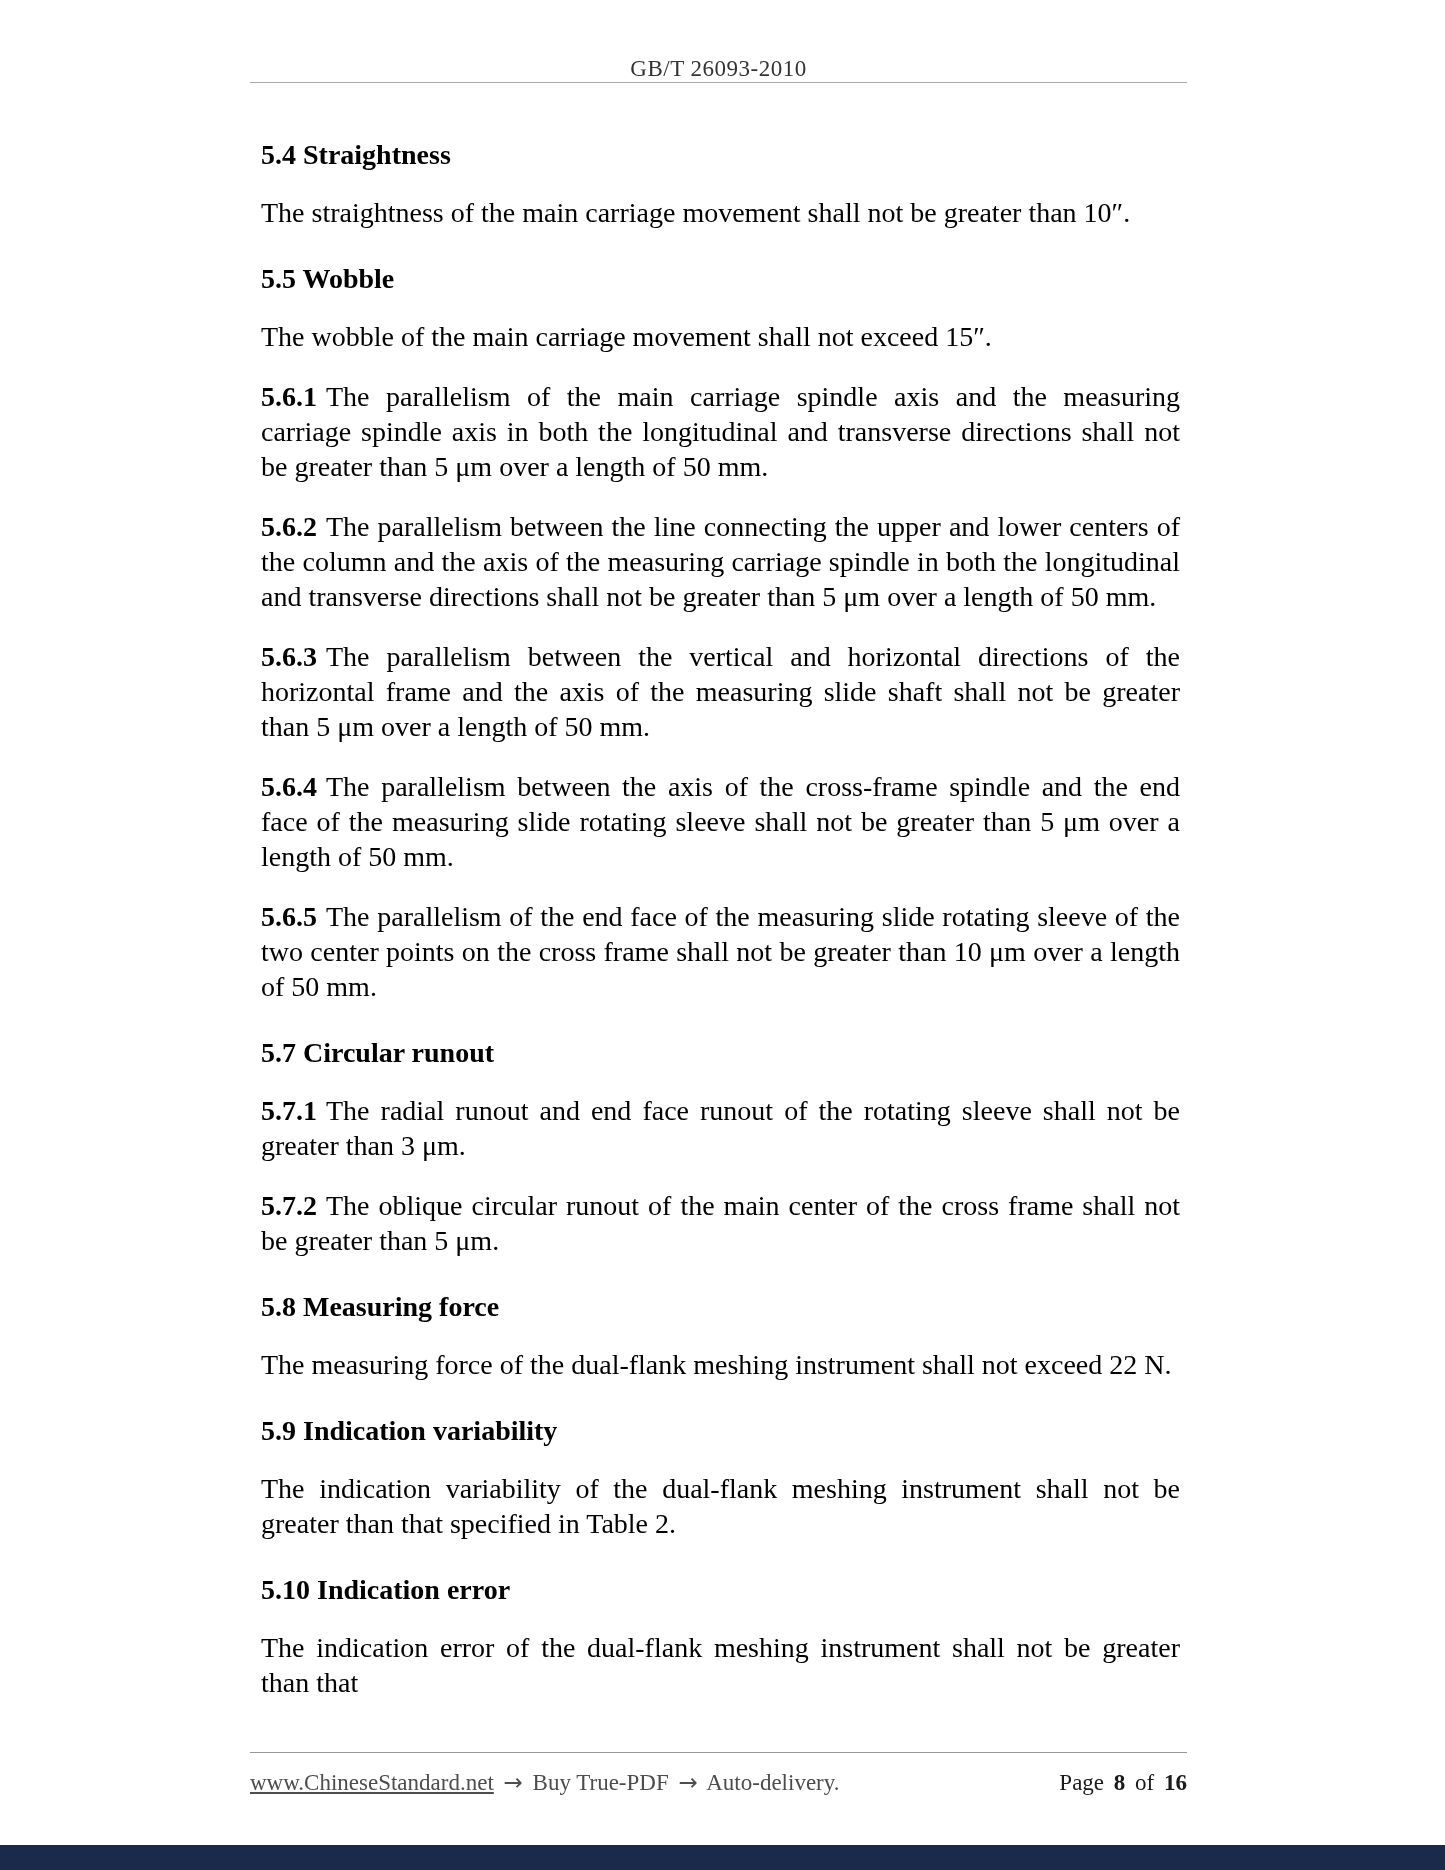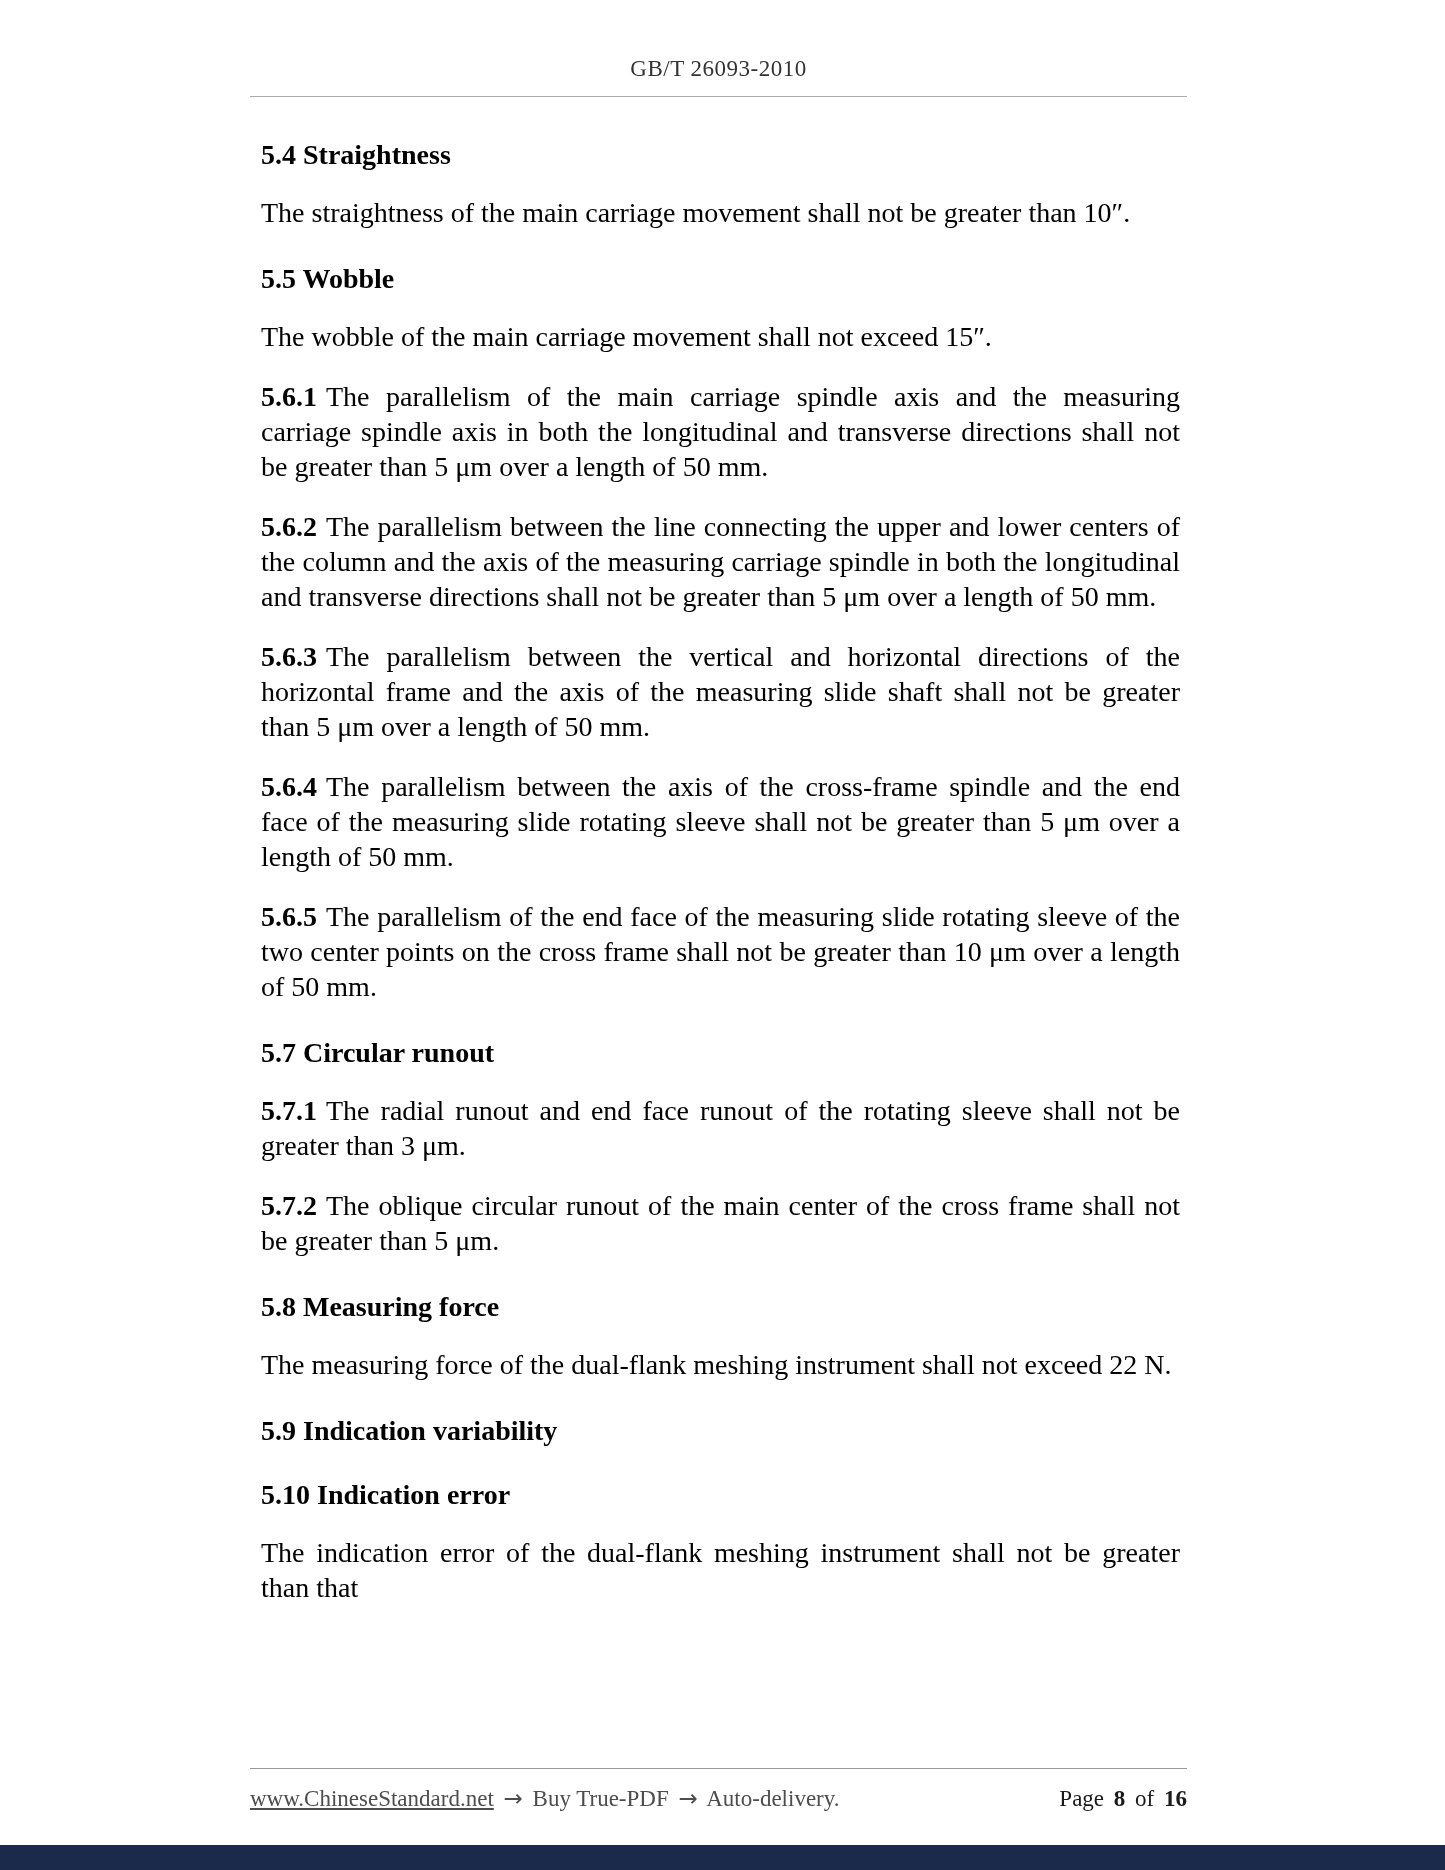--- a/index.html
+++ b/index.html
@@ -13,21 +13,20 @@
     overflow: hidden;
     margin: 0 auto;
   }
   .header {
     position: absolute;
     top: 56px;
     left: 250px;
     right: 258px;
     text-align: center;
     border-bottom: 1px solid #aaaaaa;
-    padding-bottom: 14px;
   }
   .doc-number {
     font-size: 23px;
     color: #333;
     letter-spacing: 0.5px;
   }
   .content {
     position: absolute;
     top: 106px;
     left: 261px;
@@ -46,21 +45,21 @@
     text-align: justify;
   }
   .pnum {
     font-weight: bold;
     margin-right: 9px;
   }
   .footer {
     position: absolute;
     left: 250px;
     right: 258px;
-    bottom: 58px;
+    bottom: 74px;
     border-top: 1px solid #999999;
     padding-top: 16px;
     display: flex;
     justify-content: space-between;
     align-items: baseline;
     font-size: 23px;
     color: #4d4d4d;
   }
   .footer-left span, .footer-left a { margin-right: 4px; }
   .footer-link {
@@ -112,20 +111,21 @@
     <h2 class="heading">5.7 Circular runout</h2>
 
     <p class="para"><b class="pnum">5.7.1</b><span>The radial runout and end face runout of the rotating sleeve shall not be greater than 3 μm.</span></p>
 
     <p class="para"><b class="pnum">5.7.2</b><span>The oblique circular runout of the main center of the cross frame shall not be greater than 5 μm.</span></p>
 
     <h2 class="heading">5.8 Measuring force</h2>
     <p class="para">The measuring force of the dual-flank meshing instrument shall not exceed 22 N.</p>
 
     <h2 class="heading">5.9 Indication variability</h2>
+    <p class="para">The indication variability of the dual-flank meshing instrument shall not be greater than that specified in Table 2.</p>
 
     <h2 class="heading">5.10 Indication error</h2>
     <p class="para">The indication error of the dual-flank meshing instrument shall not be greater than that</p>
 
   </div>
 
   <div class="footer">
     <div class="footer-left">
       <a class="footer-link">www.ChineseStandard.net</a>
       <span class="arrow">→</span>

